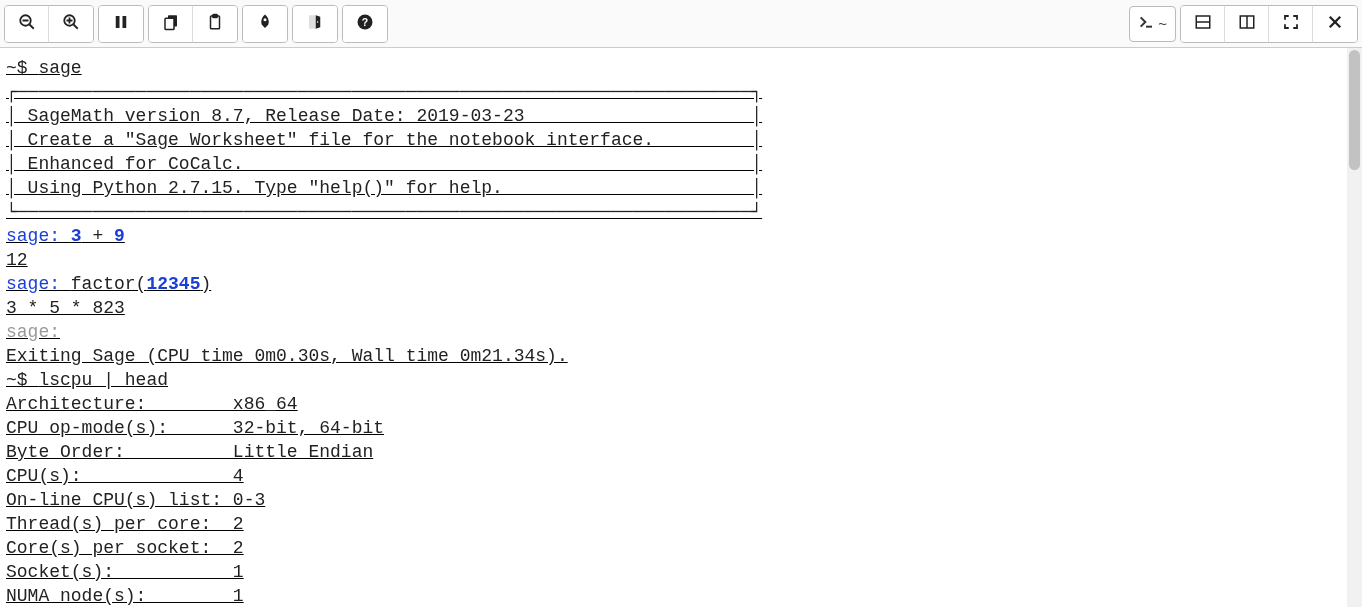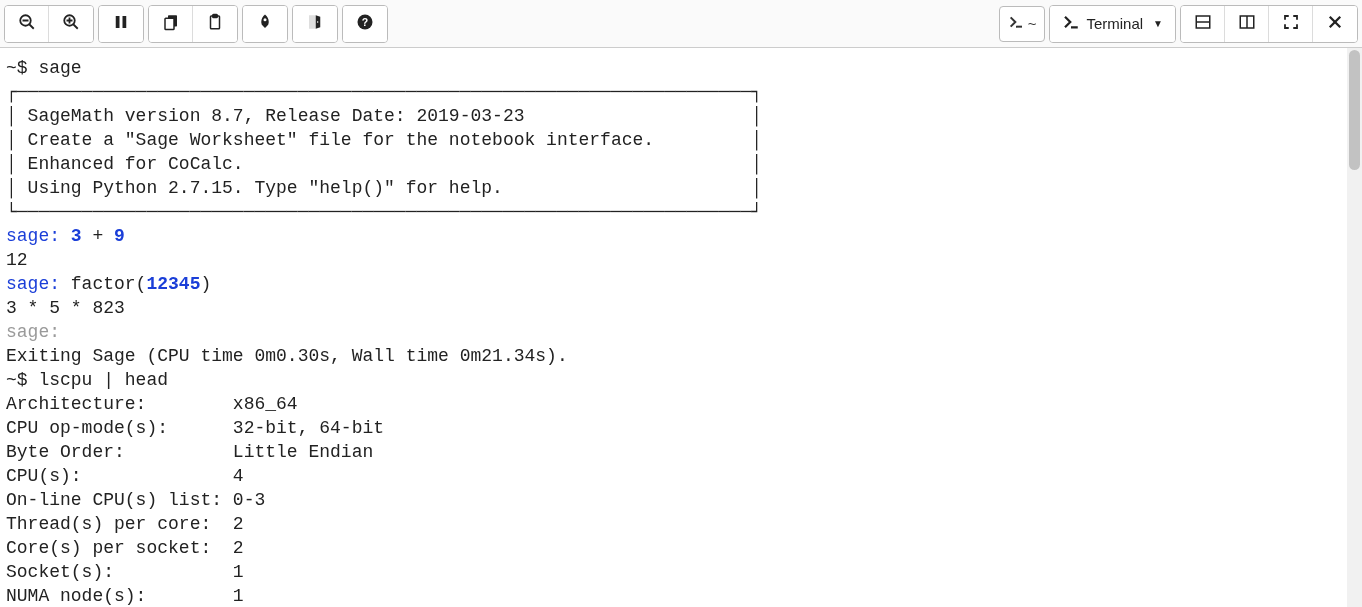--- a/index.html
+++ b/index.html
@@ -49,20 +49,21 @@
     display: inline-flex; align-items: center; gap: 4px;
     padding: 0 8px; font-size: 15px; color:#333;
     border:1px solid #bbb; border-radius:4px; height:36px; background:#fff;
   }
   .dropdown-btn { padding: 0 12px; font-size:15px; gap:6px; }
   .dropdown-btn .caret { font-size:10px; margin-left:4px; }
 
   .body-area {
     display: flex;
     height: calc(607px - 48px);
+    text-decoration: underline;
   }
   .terminal-wrap {
     flex: 1;
     overflow: auto;
     position: relative;
   }
   .terminal {
     padding: 8px 6px 8px 6px;
     font-family: ui-monospace, SFMono-Regular, Menlo, Consolas, "Liberation Mono", monospace;
     font-size: 18px;
@@ -181,32 +182,20 @@
   <div class="path-ind">
     <span>
       <svg width="16" height="16" viewBox="0 0 24 24" fill="none" stroke="currentColor" stroke-width="3">
             <polyline points="4,5 11,12 4,19"></polyline>
             <line x1="12" y1="19" x2="21" y2="19"></line>
           </svg>
     </span>
     <span>~</span>
   </div>
 
-  <div class="btn-group">
-    <button class="btn dropdown-btn">
-      <span>
-        <svg width="16" height="16" viewBox="0 0 24 24" fill="none" stroke="currentColor" stroke-width="3">
-              <polyline points="4,5 11,12 4,19"></polyline>
-              <line x1="12" y1="19" x2="21" y2="19"></line>
-            </svg>
-      </span>
-      <span>Terminal</span>
-      <span class="caret">▼</span>
-    </button>
-  </div>
 
   <div class="btn-group">
     <button class="btn">
       <span>
         <svg viewBox="0 0 24 24" fill="none" stroke="currentColor" stroke-width="2">
               <rect x="3" y="4" width="18" height="16"></rect>
               <line x1="3" y1="12" x2="21" y2="12"></line>
             </svg>
       </span>
     </button>

